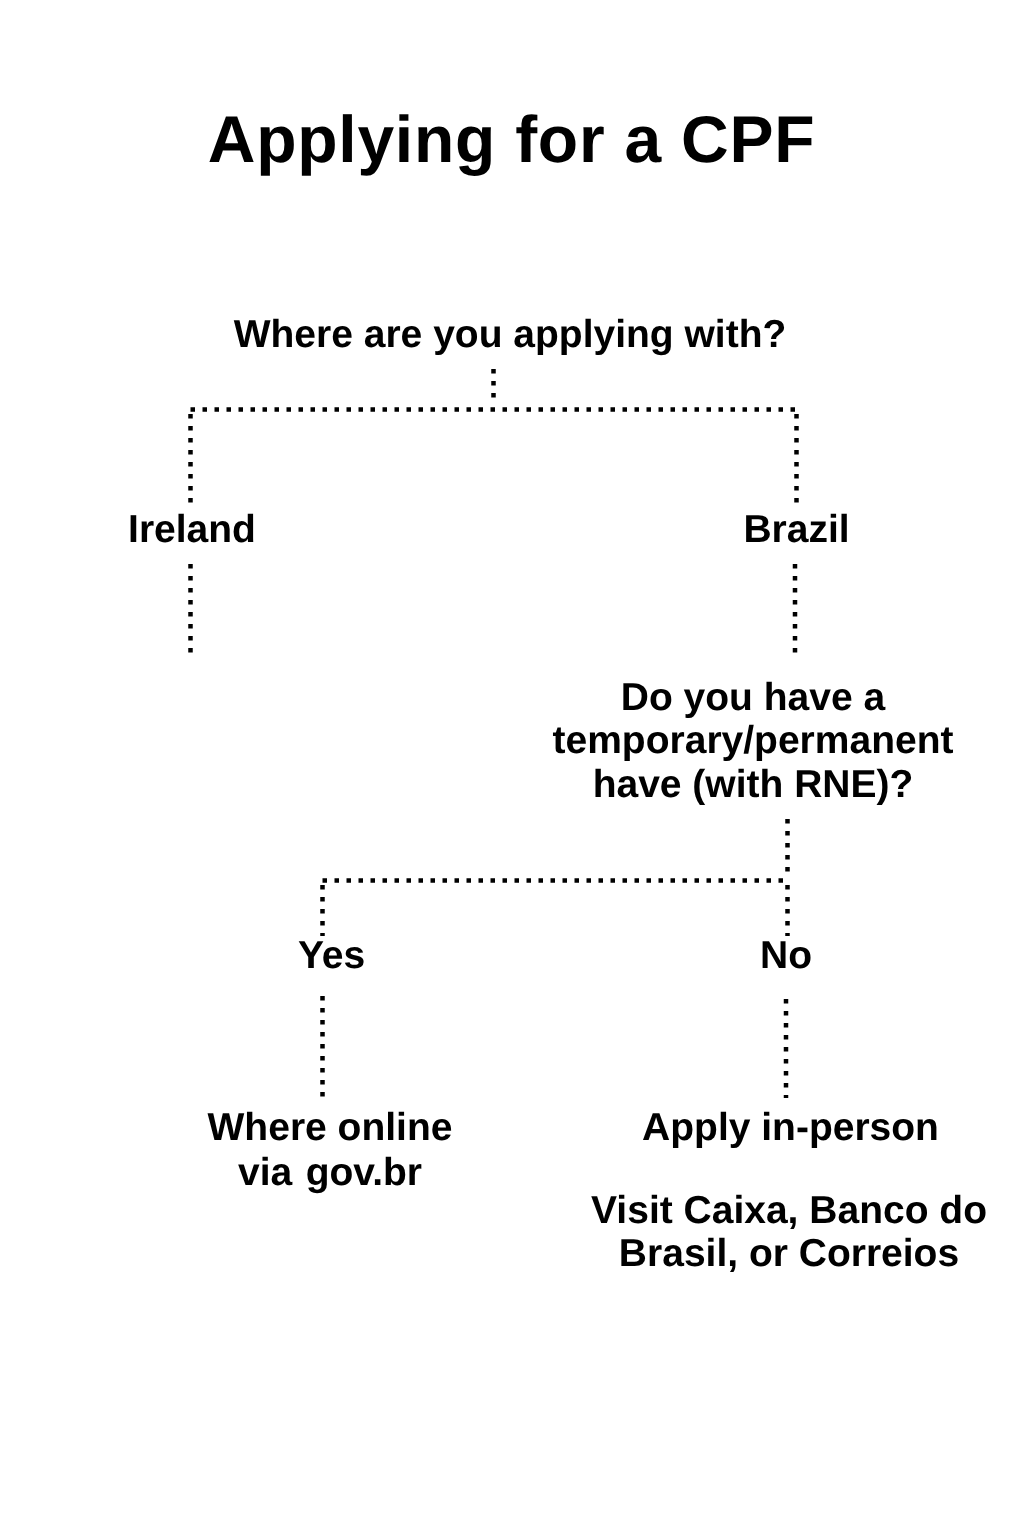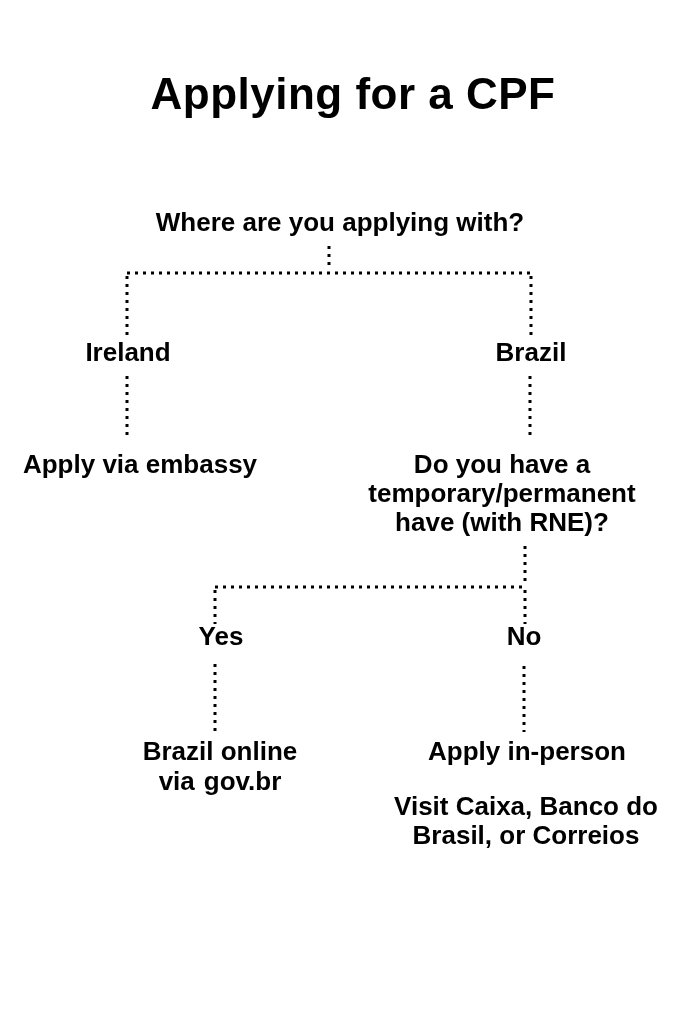--- a/index.html
+++ b/index.html
@@ -23,21 +23,20 @@
     font-weight: 700;
     font-size: 26px;
     line-height: 29px;
     white-space: nowrap;
     color: #000000;
   }
   .title {
     font-size: 44px;
     line-height: 48px;
     letter-spacing: 0.5px;
-    margin-left: 12px;
   }
   .two-line { line-height: 30px; }
   .connectors {
     position: absolute;
     left: 0;
     top: 0;
     width: 683px;
     height: 1024px;
   }
   .connectors line {
@@ -74,34 +73,33 @@
   </svg>
 
   <div class="node title" style="left:341px; top:70px;">Applying for a CPF</div>
 
   <div class="node" style="left:340px; top:208px;">Where are you applying with?</div>
 
   <div class="node" style="left:128px; top:338px;">Ireland</div>
 
   <div class="node" style="left:531px; top:338px;">Brazil</div>
 
-  <div class="node" style="left:140px; top:450px;">Apply via embassy</div>
 
   <div class="node" style="left:502px; top:450px;">
     <div>Do you have a</div>
     <div>temporary/permanent</div>
     <div>have (with RNE)?</div>
   </div>
 
   <div class="node" style="left:221px; top:622px;">Yes</div>
 
   <div class="node" style="left:524px; top:622px;text-align:center;">No</div>
 
   <div class="node two-line" style="left:220px; top:736px;">
-    <div>Brazil online</div>
+    <div>Where online</div>
     <div><span>via</span><span class="link">gov.br</span></div>
   </div>
 
   <div class="node" style="left:527px; top:737px;">Apply in-person</div>
 
   <div class="node" style="left:526px; top:792px;">
     <div>Visit Caixa, Banco do</div>
     <div>Brasil, or Correios</div>
   </div>
 

